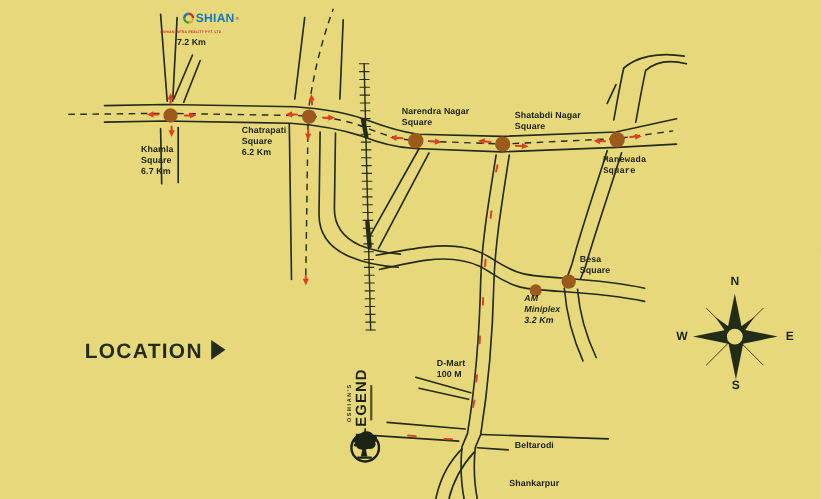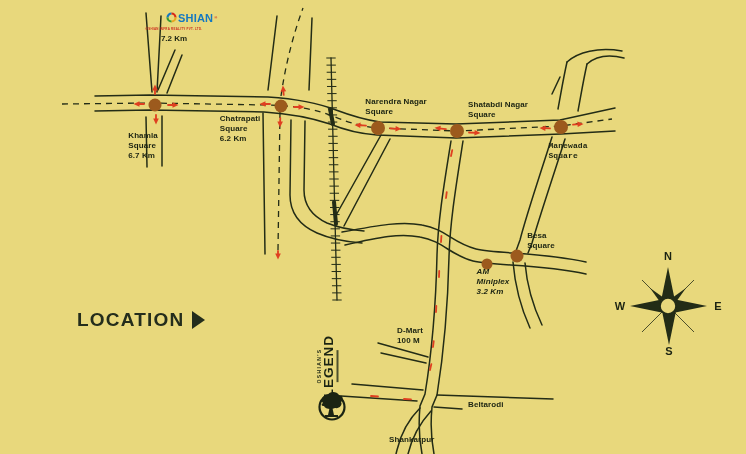--- a/index.html
+++ b/index.html
@@ -23,21 +23,21 @@
                  font-size:11px;color:var(--text);}
   
   #brand{position:absolute;left:132px;top:9px;width:84px;text-align:center;color:var(--text);}
   #brand .logo-row{display:inline-flex;align-items:center;gap:1px;padding-left:34px;}
   #brand .logo-rest{font-weight:700;font-size:11px;letter-spacing:.2px;color:var(--brand-blue);}
   #brand .reg{font-size:4px;color:var(--brand-red);vertical-align:super;font-weight:700;}
   #brand .tagline{font-size:3.2px;letter-spacing:.3px;color:var(--brand-red);
                   transform:scaleX(.92);margin-top:0;font-weight:700;}
   #brand .distance{font-weight:700;font-size:8px;margin-top:3px;}
   
-  #location{position:absolute;left:77px;top:309px;display:flex;align-items:center;gap:8px;}
+  #location{position:absolute;left:77px;top:309px;display:flex;gap:8px;}
   #location .loc-text{font-weight:700;font-size:19px;letter-spacing:1.2px;color:#242d1c;}
   #location .loc-arrow{width:0;height:0;border-top:9px solid transparent;
                        border-bottom:9px solid transparent;border-left:13px solid #242d1c;}
   
   #project{position:absolute;left:327px;top:366px;transform:translate(-50%,-50%) rotate(-90deg);
            display:flex;flex-direction:column;align-items:center;color:#1b2413;}
   #project .proj-pre{font-size:5px;font-weight:700;letter-spacing:1.4px;}
   #project .proj-name{font-size:13.5px;font-weight:700;letter-spacing:1px;line-height:13px;}
   #project .proj-strip{width:32px;height:2px;background:#1b2413;opacity:.75;margin-top:2px;}
   #emblem{position:absolute;left:316px;top:391px;}
@@ -281,21 +281,21 @@
         <span>Miniplex</span>
         <span>3.2 Km</span>
       </div>
       <div class="map-label" style="left: 410px; top: 336px;">
         <span>D-Mart</span>
         <span>100 M</span>
       </div>
       <div class="map-label anchor-left" style="left: 468px; top: 405px;">
         <span>Beltarodi</span>
       </div>
-      <div class="map-label anchor-left" style="left: 389px; top: 440px;">
+      <div class="map-label anchor-left" style="left: 420px; top: 440px; padding-left: 43px;">
         <span>Shankarpur</span>
       </div>
     </div>
 
   <div class="compass-label" style="left:668px;top:256px">N</div>
   <div class="compass-label" style="left:669px;top:351px">S</div>
   <div class="compass-label" style="left:620px;top:306px">W</div>
   <div class="compass-label" style="left:718px;top:306px">E</div>
 
   <div id="brand">

